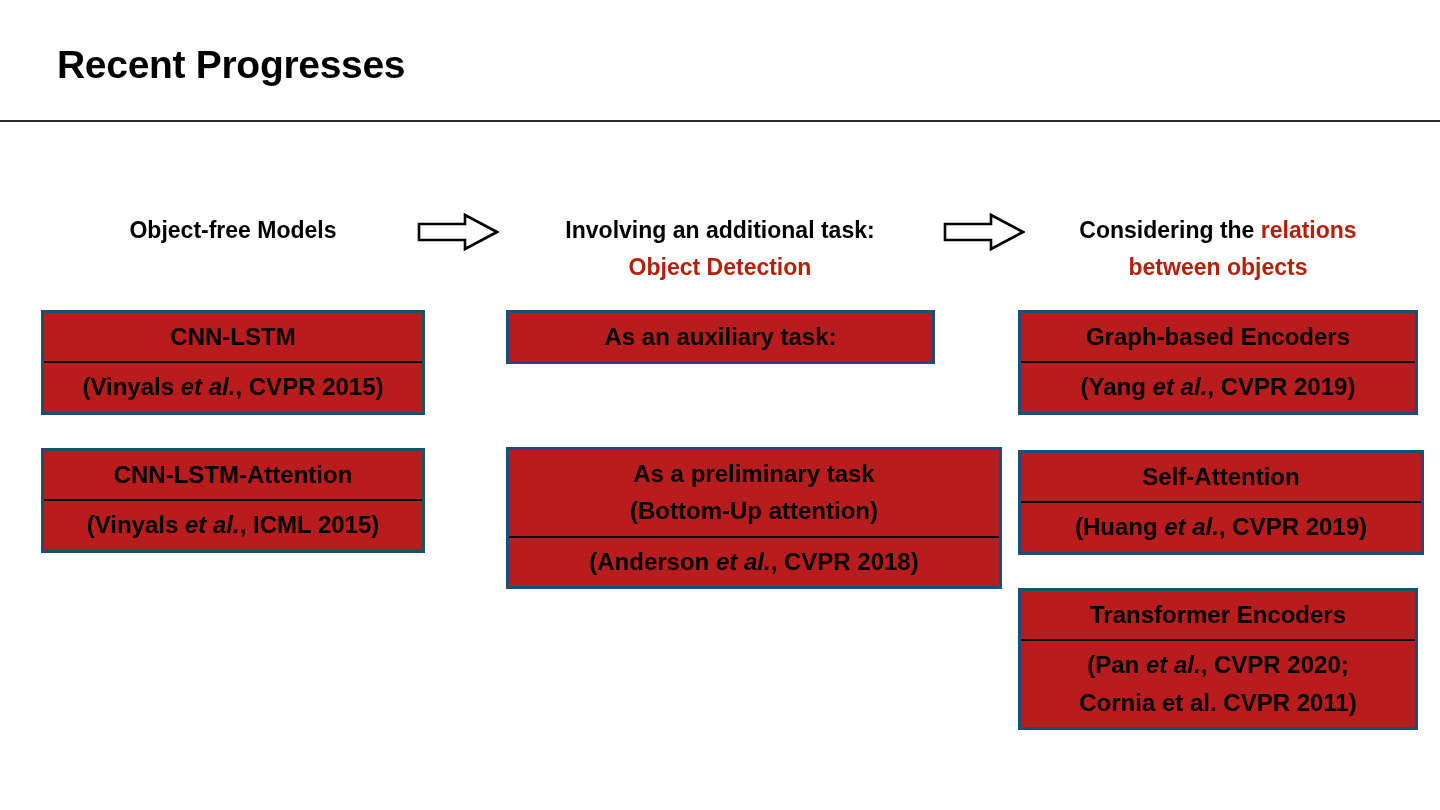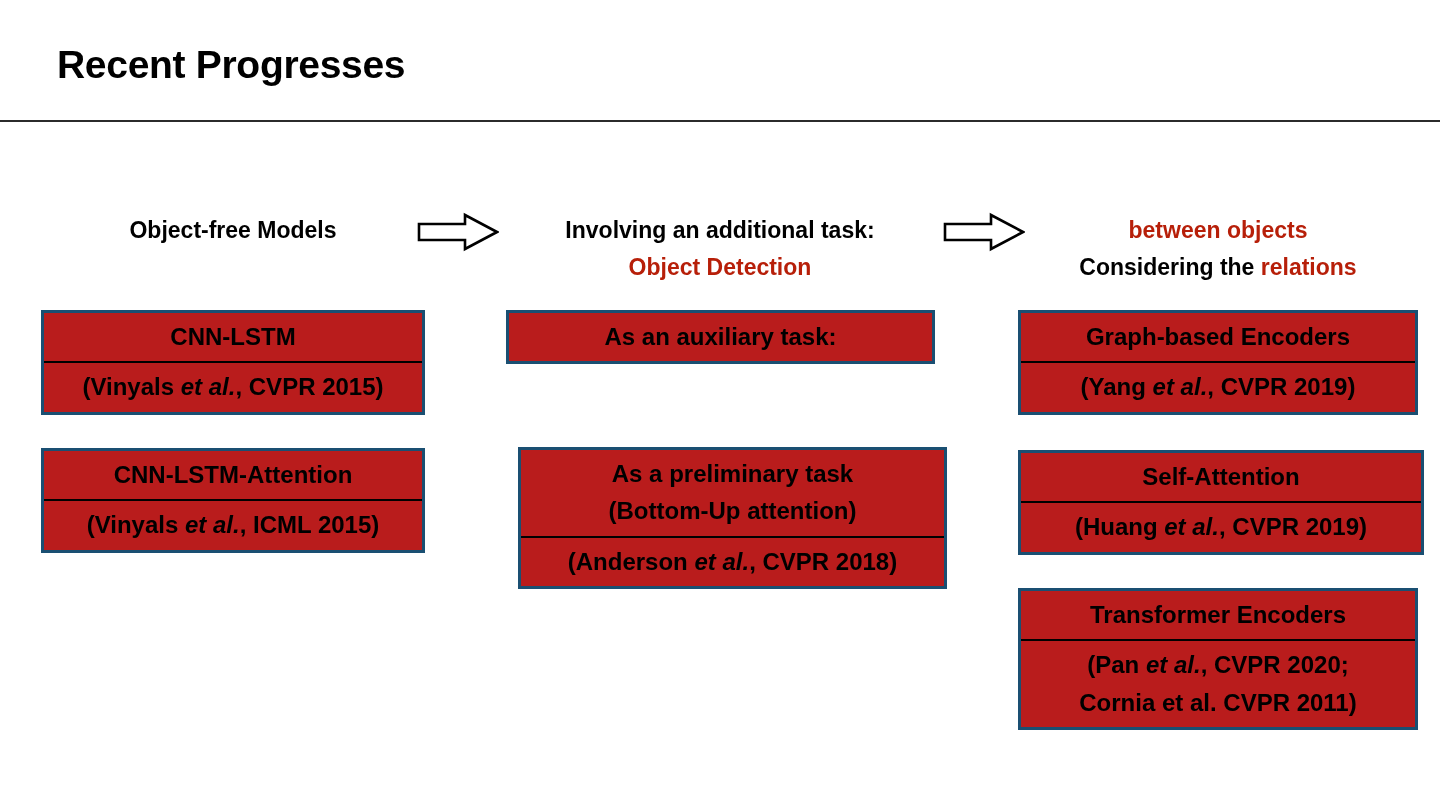--- a/index.html
+++ b/index.html
@@ -90,21 +90,21 @@
   }
   .card-cell i {
     font-style: italic;
   }
 
   
   #card-cnn-lstm            { left: 41px;   top: 310px; width: 384px; }
   #card-cnn-lstm-attention  { left: 41px;   top: 448px; width: 384px; }
   
   #card-auxiliary-task      { left: 506px;  top: 310px; width: 429px; }
-  #card-preliminary-task    { left: 506px;  top: 447px; width: 429px; margin-left: 12px; }
+  #card-preliminary-task    { left: 506px;  top: 447px; width: 496px; }
   
   #card-graph-encoders      { left: 1018px; top: 310px; width: 400px; }
   #card-self-attention      { left: 1018px; top: 450px; width: 406px; }
   #card-transformer         { left: 1018px; top: 588px; width: 400px; }
 
   
   .overflow-cell { overflow: visible; }
 </style>
 </head>
 <body>
@@ -124,24 +124,24 @@
     <div>
       <span>Involving an additional task:</span><span class="hl"></span>
     </div>
     <div>
       <span></span><span class="hl">Object Detection</span>
     </div>
   </div>
 
   <div class="col-header" id="header-col-3">
     <div>
+      <span>Considering the </span><span class="hl">relations</span>
+    </div>
+    <div>
       <span></span><span class="hl">between objects</span>
-    </div>
-    <div>
-      <span>Considering the </span><span class="hl">relations</span>
     </div>
   </div>
 </div>
 
 <svg class="arrow" id="arrow-1" viewBox="0 0 82 40">
   <polygon points="2,12 48,12 48,3 80,20 48,37 48,28 2,28" fill="#ffffff" stroke="#000000" stroke-width="2.6" stroke-linejoin="miter"></polygon>
 </svg>
 <svg class="arrow" id="arrow-2" viewBox="0 0 82 40">
   <polygon points="2,12 48,12 48,3 80,20 48,37 48,28 2,28" fill="#ffffff" stroke="#000000" stroke-width="2.6" stroke-linejoin="miter"></polygon>
 </svg>

